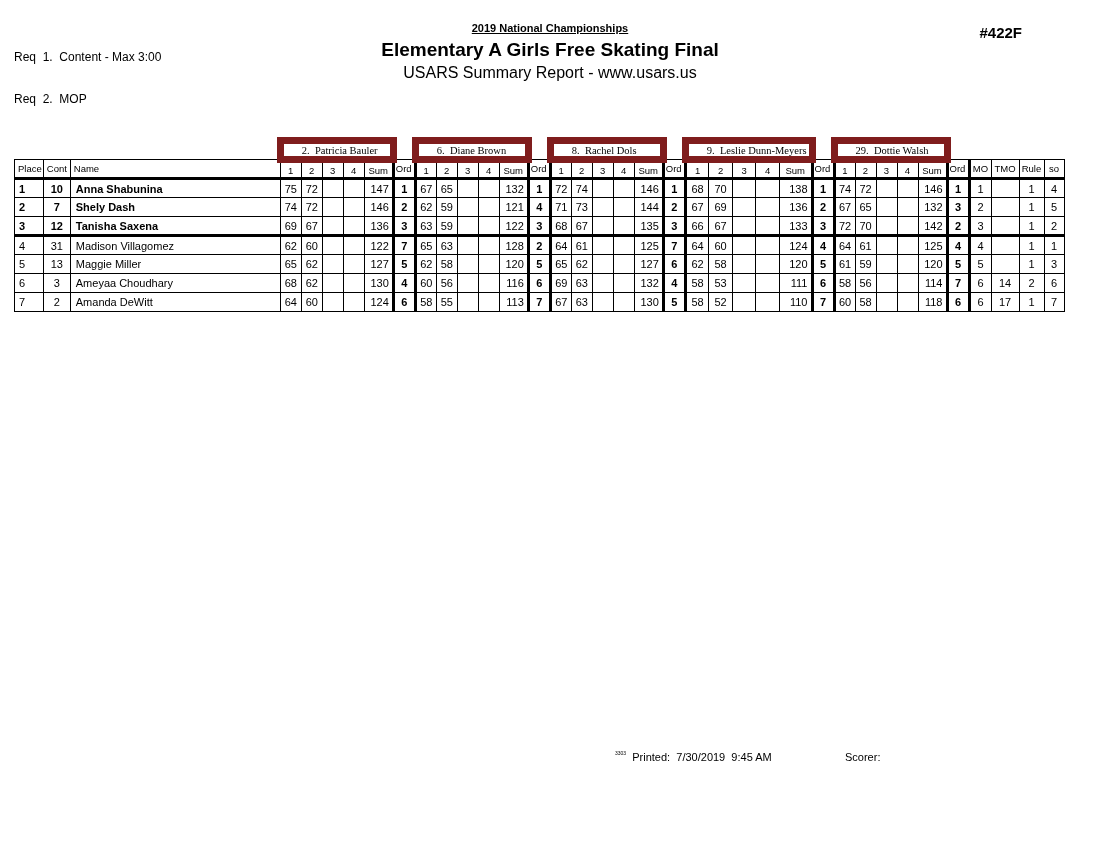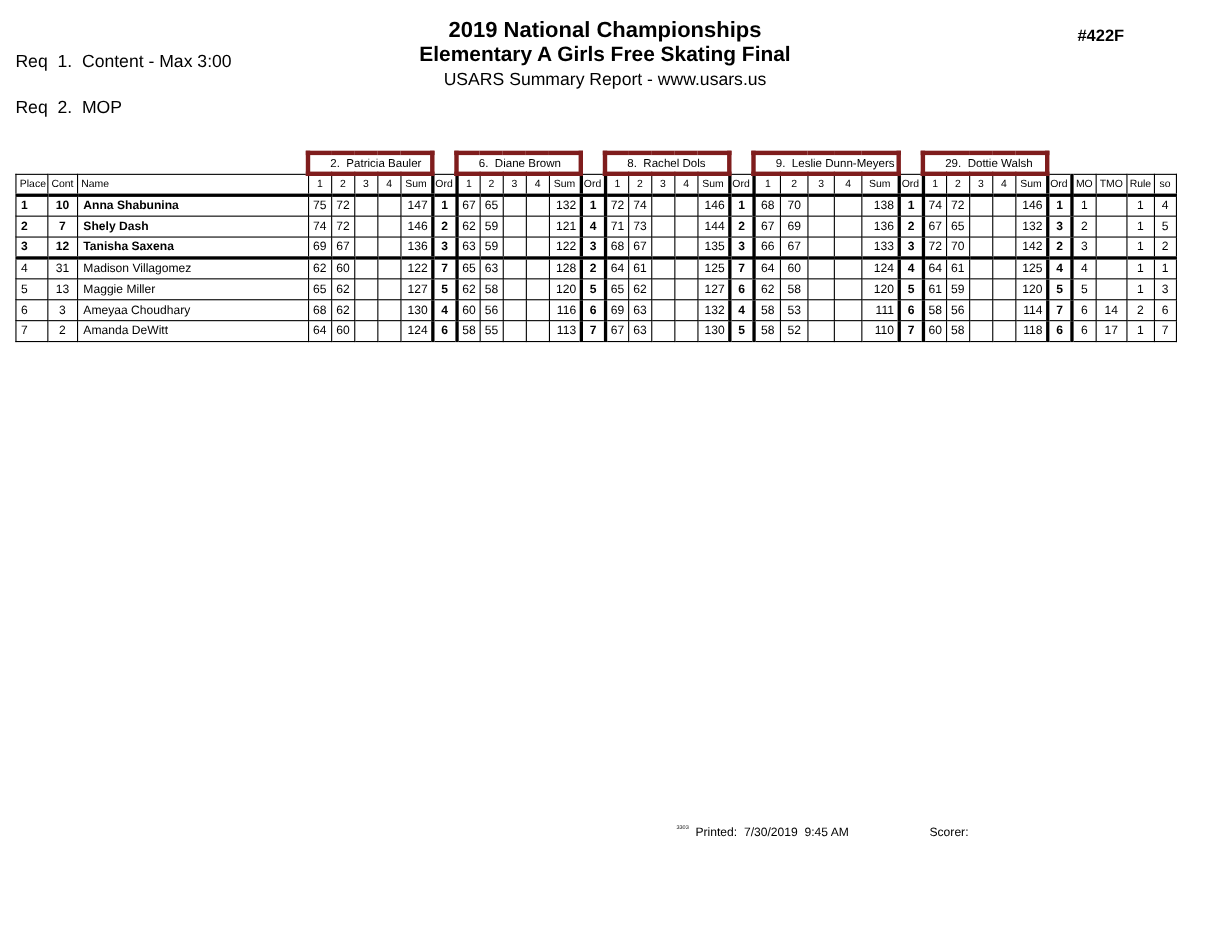--- a/index.html
+++ b/index.html
@@ -2,38 +2,38 @@
 <html><head>
 <meta charset="utf-8">
 <style>
   * { margin:0; padding:0; box-sizing:border-box; }
   html,body { background:#fff; }
   body {
     width:1100px; height:850px; position:relative;
     font-family:"Liberation Sans", sans-serif; color:#000;
   }
   
-  .req-block { position:absolute; left:14px; top:22px; font-size:16px; line-height:14px; white-space:pre; }
+  .req-block { position:absolute; left:14px; top:22px; font-size:12px; line-height:14px; white-space:pre; }
   .center-head { position:absolute; left:0; right:0; top:18px; text-align:center; }
-  .title1 { font-size:20px; font-weight:bold; line-height:20px; white-space:pre; }
+  .title1 { font-size:11px; font-weight:bold; line-height:20px; white-space:pre;text-decoration:underline; }
   .title2 { font-size:15px; line-height:19px; white-space:pre; }
   .title3 { font-size:19px; font-weight:bold; line-height:24px; white-space:pre; }
   .title4 { font-size:16px; line-height:21px; white-space:pre; }
   .event-code { position:absolute; right:78px; top:24px; font-size:15px; font-weight:bold; }
 
   
   .tbl-wrap { position:absolute; left:14px; top:137px; }
   table { border-collapse:collapse; table-layout:fixed; }
   td {
     height:19px; font-size:11px; padding:0 2px;
     white-space:nowrap; overflow:hidden; vertical-align:middle;
   }
   td.b { border:1px solid #000; }
   td.blank { border:none; }
-  td.jname { border:4px solid #7f1d1d; font-size:10.5px; white-space:pre; overflow:visible; padding-left:18px; }
+  td.jname { border:7px solid #7f1d1d; font-size:10.5px; white-space:pre; overflow:visible; padding-left:18px;font-family:Liberation Serif, serif; }
   td.hdr { font-size:9.5px; padding:0 1px;margin-left:12px; }
   td.hb { border:1px solid #000; border-bottom:3px solid #000; }
   td.ord { border-left:3px solid #000; border-right:3px solid #000; text-align:center; font-weight:bold; }
   td.ordh { border-left:3px solid #000; border-right:3px solid #000; text-align:left; font-weight:normal; }
   tr.thickrow td { border-bottom:3px solid #000; }
   td.place { text-align:left; padding-left:4px; }
   td.cont  { text-align:center; }
   td.name  { text-align:left; padding-left:5px; }
   td.score { text-align:center; }
   td.sum   { text-align:right; padding-right:3px; }

